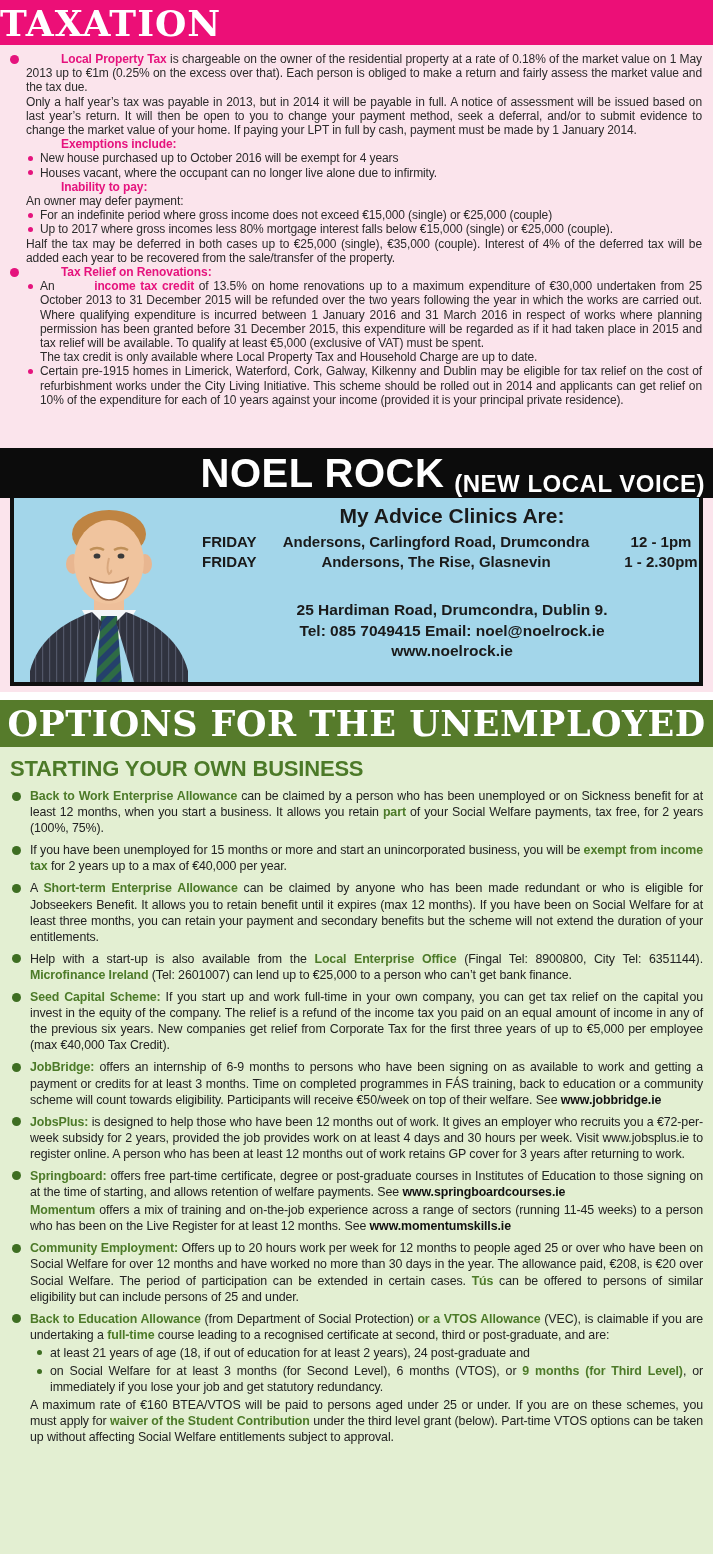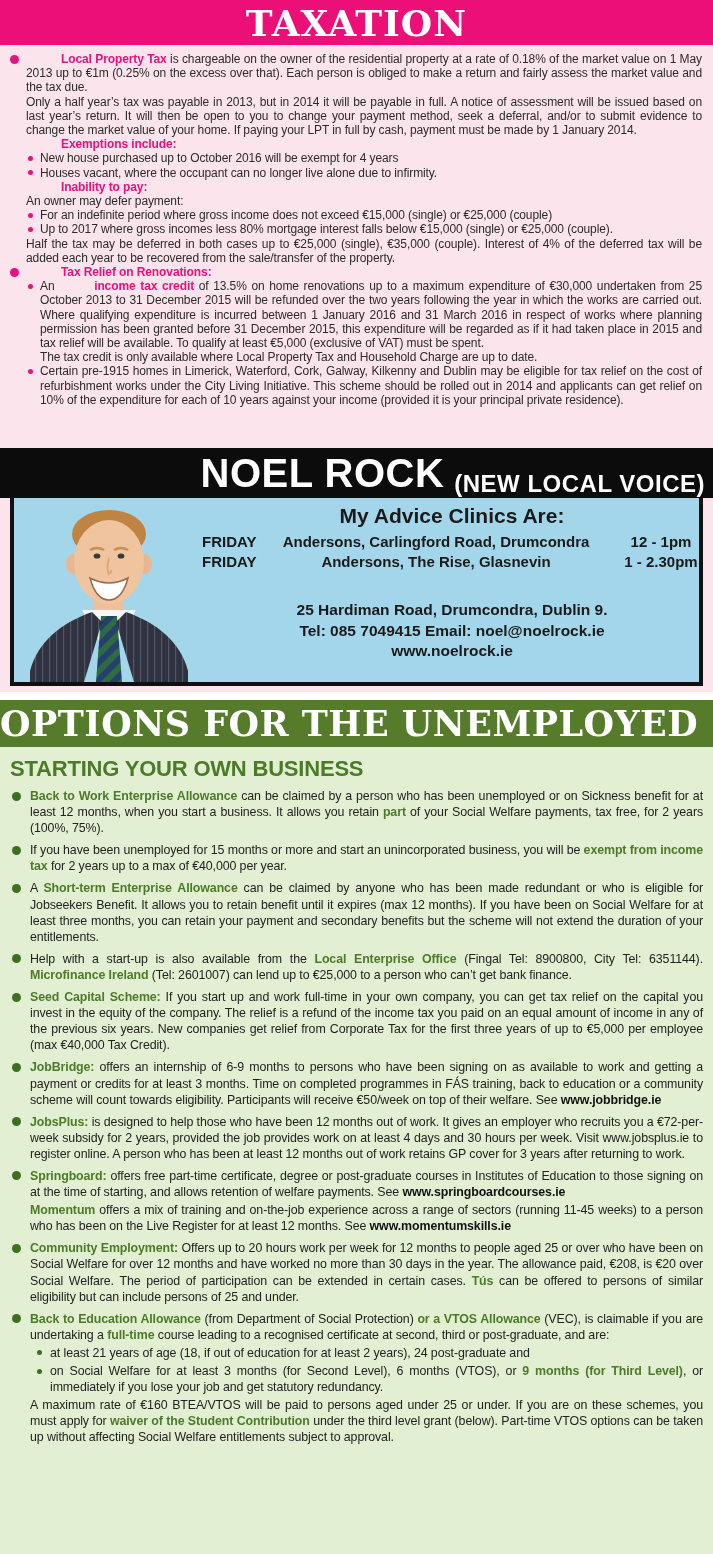--- a/index.html
+++ b/index.html
@@ -1,21 +1,21 @@
 <!DOCTYPE html>
 <html><head>
 <meta charset="utf-8">
 <style>
   * { box-sizing: border-box; margin: 0; padding: 0; }
   html,body { background:#ffffff; }
   body { width:713px; font-family:"Liberation Sans", sans-serif; }
   .page { width:713px; height:1554px; overflow:hidden; background:#fff; }
 
   
-  .banner-pink { height:45px; background:#ec0f77; display:flex; align-items:center; justify-content:center; }
+  .banner-pink { height:45px; background:#ec0f77; display:flex; align-items:center; }
   .banner-pink h1 { font-family:"DejaVu Serif", serif; font-weight:bold; color:#fff; font-size:36px; letter-spacing:1px; line-height:1; }
 
   
   .pink-section { height:403px; background:#fbe4ec; padding:7px 11px 0 10px; overflow:hidden;
                   color:#2b2b2b; font-size:12px; line-height:14.2px; letter-spacing:-0.1px; text-align:justify; }
   .pink-section .li { position:relative; }
   .dot1 { position:absolute; left:0; top:3px; width:9px; height:9px; border-radius:50%; background:#e5137d; }
   .li.main > p { margin-left:16px; }
   .col1 { margin-left:16px; }
   .dot2 { position:absolute; left:18px; top:4.5px; width:5px; height:5px; border-radius:50%; background:#e5137d; }
@@ -38,21 +38,21 @@
   .clinic-heading { text-align:center; font-weight:bold; font-size:21px; line-height:26px; }
   .clinic-rows { margin-top:3px; }
   .clinic-row { display:flex; font-weight:bold; font-size:15px; line-height:20px; padding-left:14px; }
   .clinic-row .day { width:64px; }
   .clinic-row .place { width:340px; text-align:center; }
   .clinic-row .time { width:110px; text-align:center; }
   .addr-block { text-align:center; margin-top:28px; font-weight:bold; font-size:15.5px; line-height:20.5px; }
 
   
   .gap-white { height:8px; background:#ffffff; }
-  .banner-green { height:47px; background:#567b2b; display:flex; align-items:center; justify-content:flex-start; }
+  .banner-green { height:47px; background:#567b2b; display:flex; align-items:center; justify-content:center; }
   .banner-green h1 { font-family:"DejaVu Serif", serif; font-weight:bold; color:#fff; font-size:35px; letter-spacing:0.5px; line-height:1; }
 
   
   .green-section { height:807px; background:#e3efd2; padding:8px 10px 0 10px; overflow:hidden;
                    color:#222; font-size:12.4px; line-height:16.1px; letter-spacing:-0.1px; text-align:justify; }
   .gh { color:#4c7a28; font-weight:bold; font-size:22px; line-height:24px; letter-spacing:-0.2px;
         margin:2px 0 7px 0; text-align:left; }
   .gh2 { margin-top:14px; }
   .green-section .li { position:relative; margin-bottom:6px; }
   .gdot { position:absolute; left:2px; top:3.5px; width:9px; height:9px; border-radius:50%; background:#3e6e22; }

